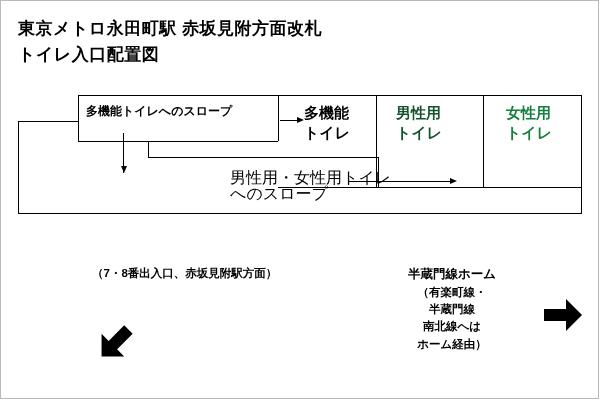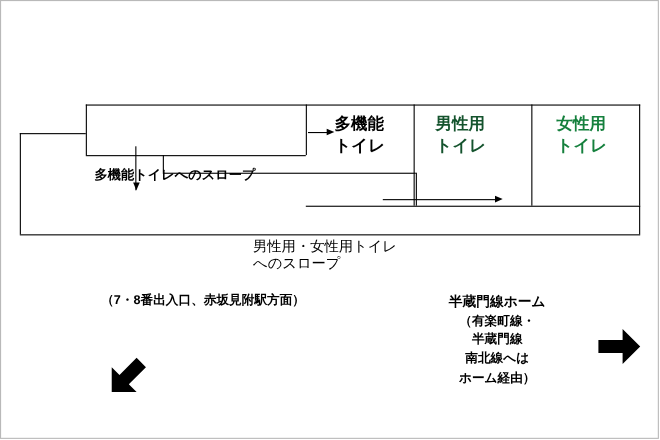--- a/index.html
+++ b/index.html
@@ -57,24 +57,23 @@
   }
   .blue { color: #14532d; }
   .red  { color: #15803d; }
 
   .slope-label {
     position: absolute;
     font-size: 12px;
     font-weight: bold;
     white-space: nowrap;
     line-height: 1.4;
-    margin-top: 48px;
   }
   .slope-label.small {
-    font-size: 13px;
+    font-size: 16px;
     font-weight: normal;
   }
 
   
   .arrow-h, .arrow-v {
     position: absolute;
   }
   .arrow-h .shaft {
     position: absolute;
     left: 0; top: 3px;
@@ -137,20 +136,24 @@
     pointer-events: none;
   }
 </style>
 </head>
 <body>
 
 <div id="canvas">
 
   <div class="page-border"></div>
 
+  <div class="title-block">
+    <span class="title-line">東京メトロ永田町駅  赤坂見附方面改札</span>
+    <span class="title-line">トイレ入口配置図</span>
+  </div>
 
   <div class="diagram">
 
     <div class="ln h" style="left:60px; top:0; width:504px;"></div>
 
     <div class="ln v" style="left:60px; top:0; height:46px;"></div>
 
     <div class="ln h" style="left:60px; top:46px; width:200px;"></div>
 
     <div class="ln v" style="left:260px; top:0; height:46px;"></div>

